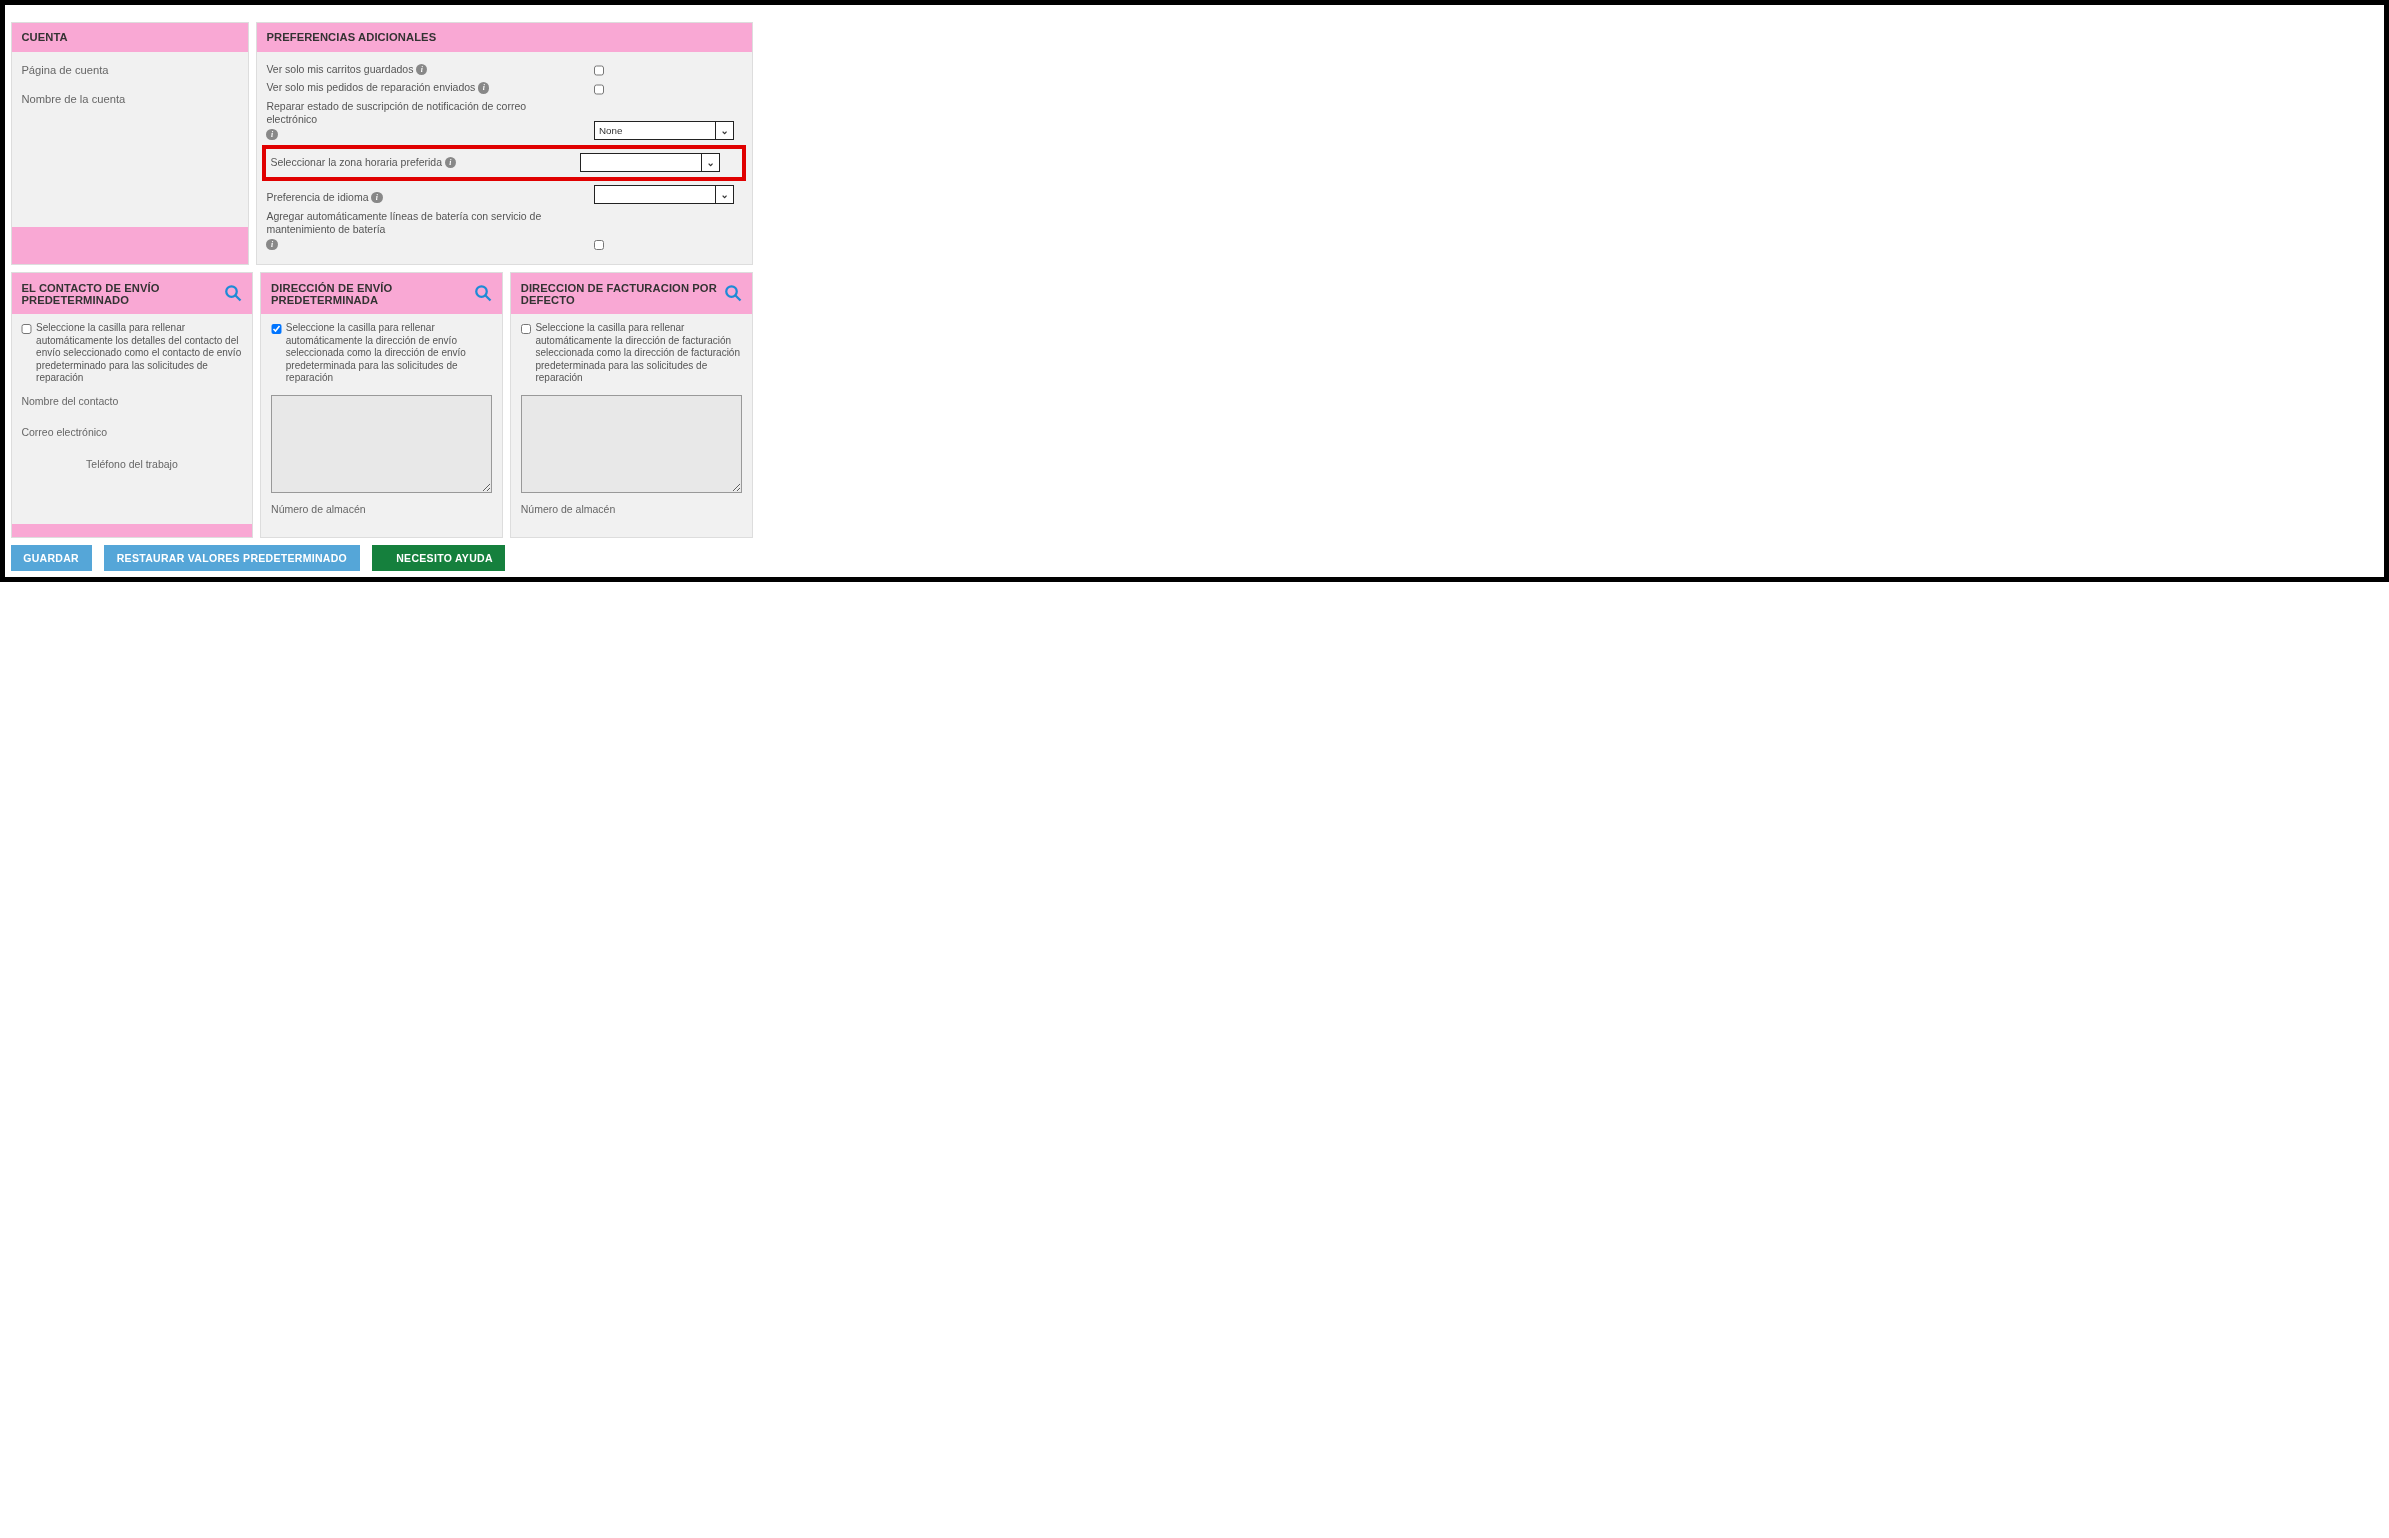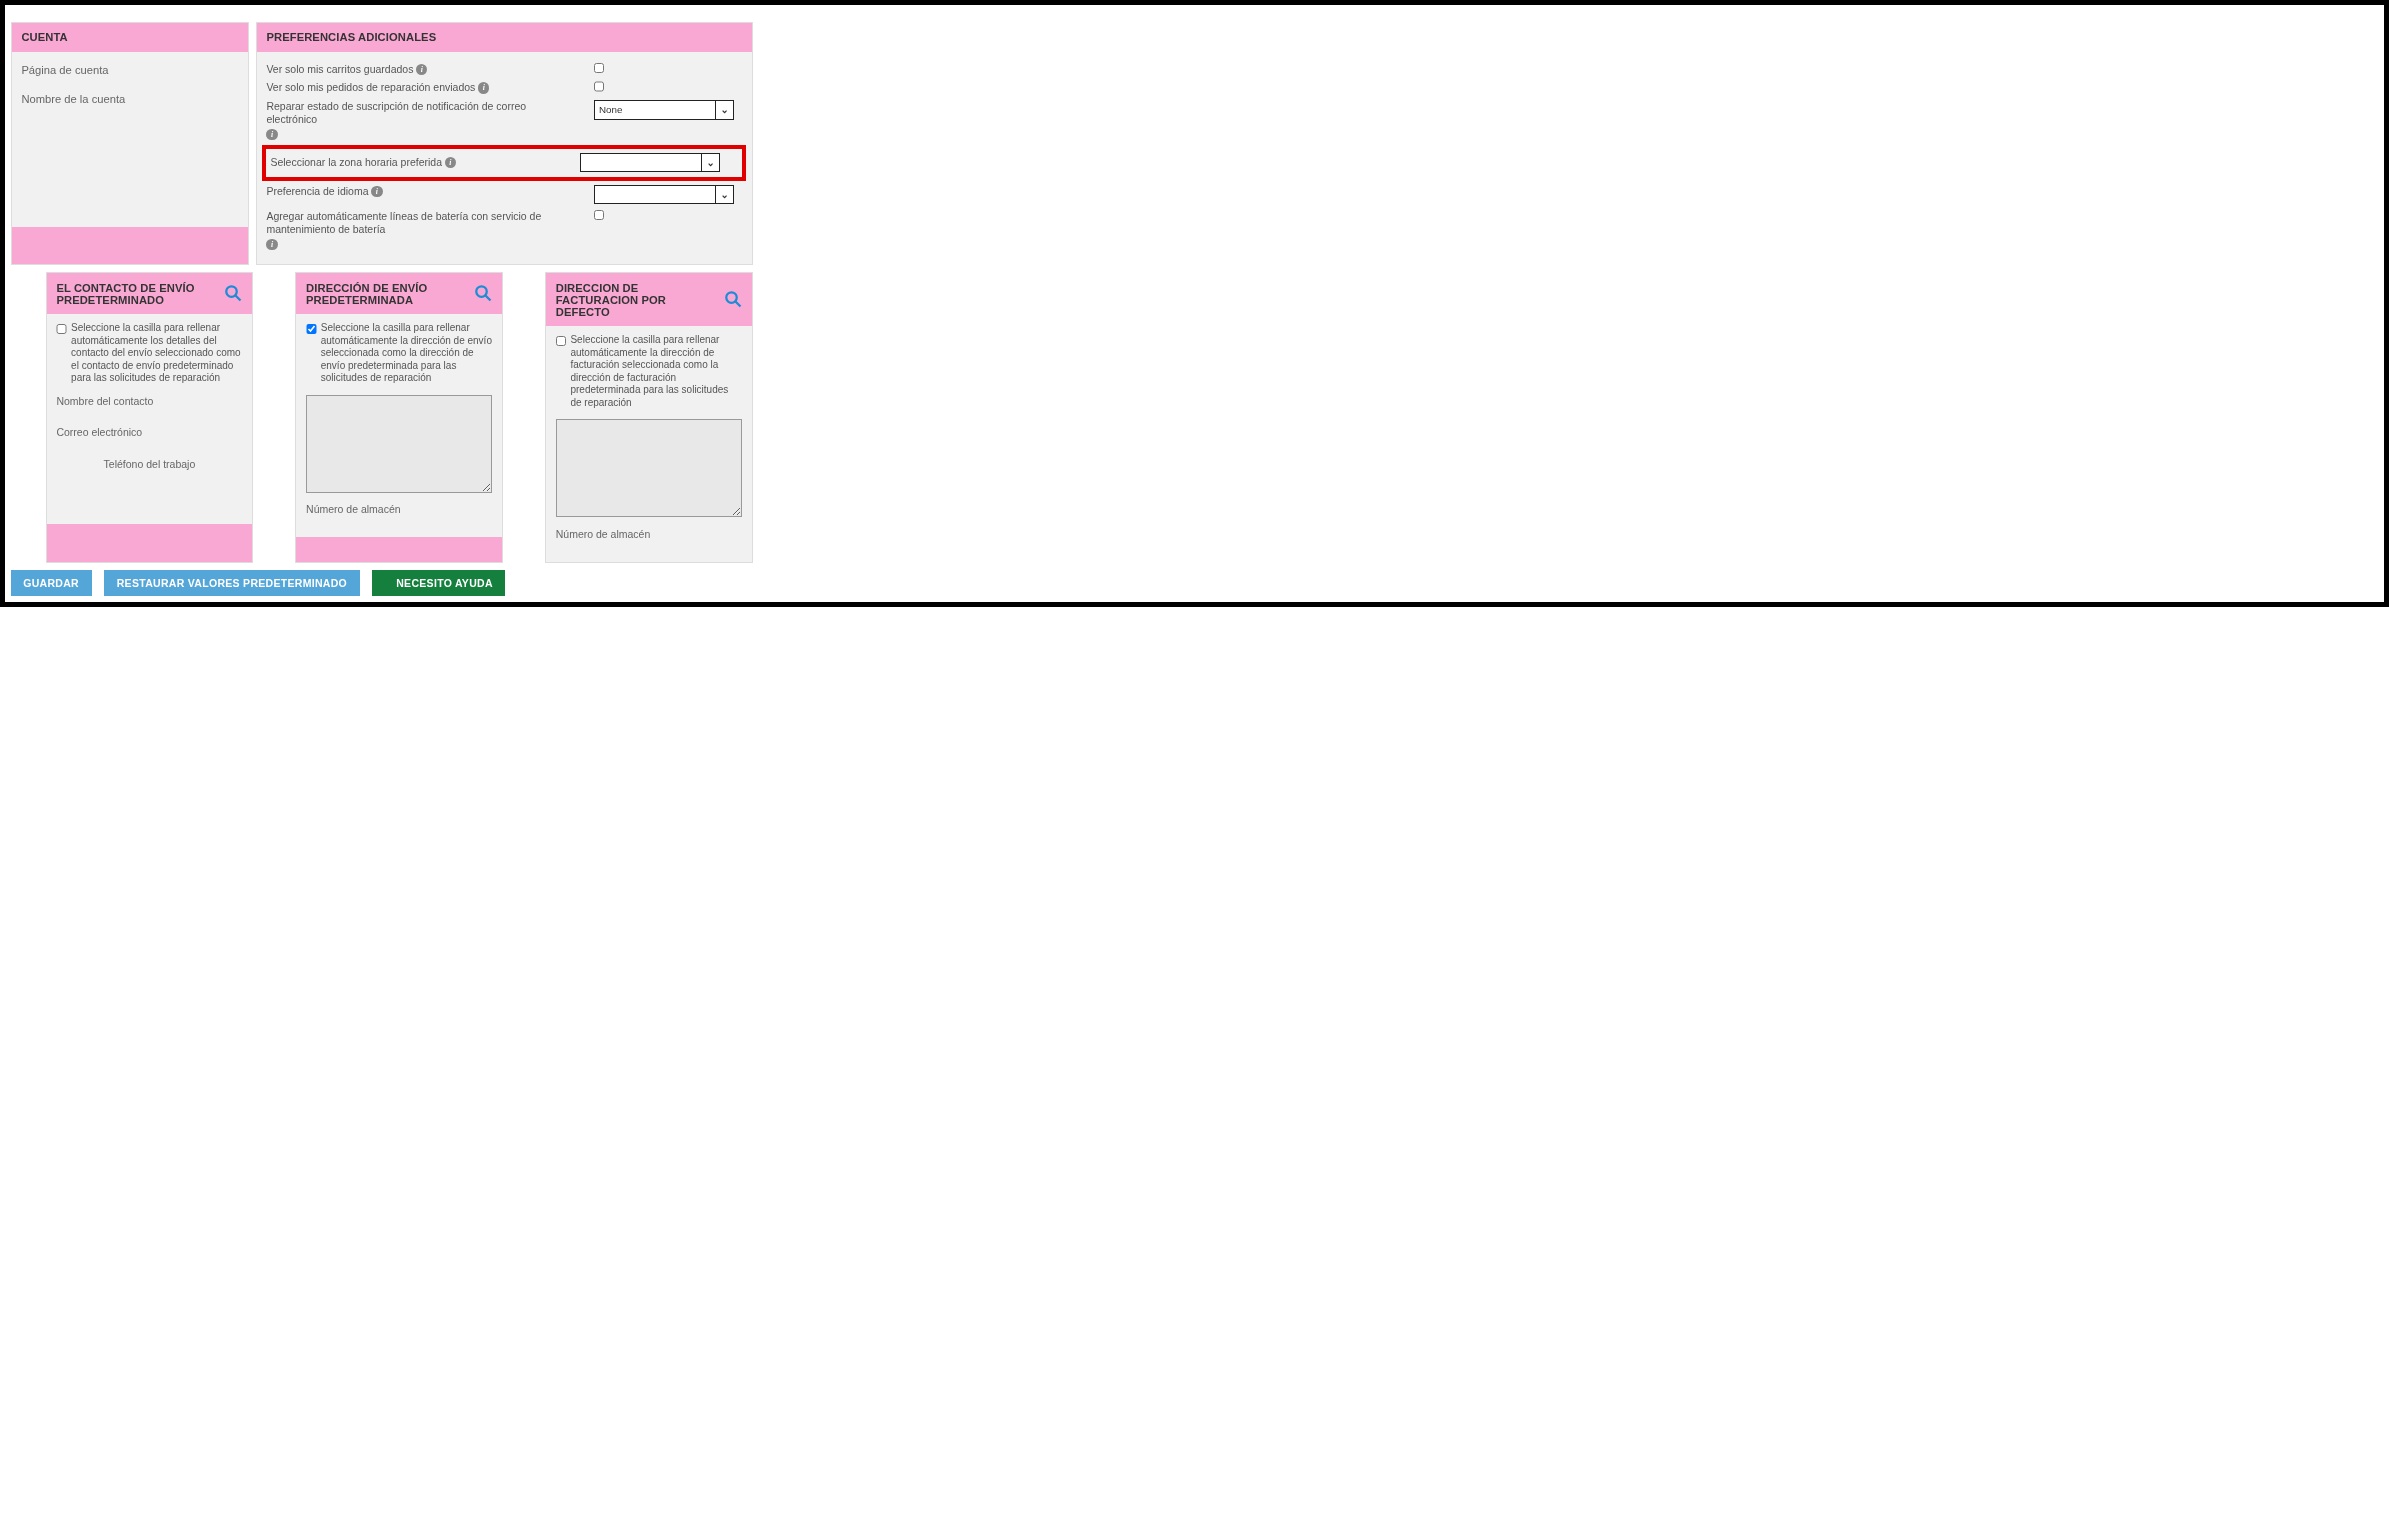--- a/index.html
+++ b/index.html
@@ -59,21 +59,21 @@
   }
   .left-col { width:238px; flex:none; }
   .right-col { flex:1; }
   .acct-label {
     color:#666;
     font-size:11.2px;
     margin:4.2px 0 17px 0;
   }
   .pref-row {
     display:flex;
-    align-items:flex-start;
+    align-items:flex-end;
     padding:2.8px 0;
     gap:15px;
   }
   .pref-label {
     flex:1;
     color:#555;
     font-size:10.5px;
     line-height:1.25;
     display:flex;
     align-items:center;
@@ -119,21 +119,21 @@
     padding-left:4.2px;
     height:100%;
     display:flex;align-items:center;
   }
   .row3 {
     display:flex;
     gap:7px;
     margin-top:7px;
     width:742px;
   }
-  .row3 > .panel { flex:1; width:33%;margin-left:35px; }
+  .row3 > .panel { flex:1; width:33%; }
   .panel-head.with-search{
     display:flex;
     align-items:center;
     justify-content:space-between;
     gap:5.6px;
   }
   .search-icon svg { width:18px;height:18px; }
   .checkbox-text {
     display:flex;
     align-items:flex-start;

